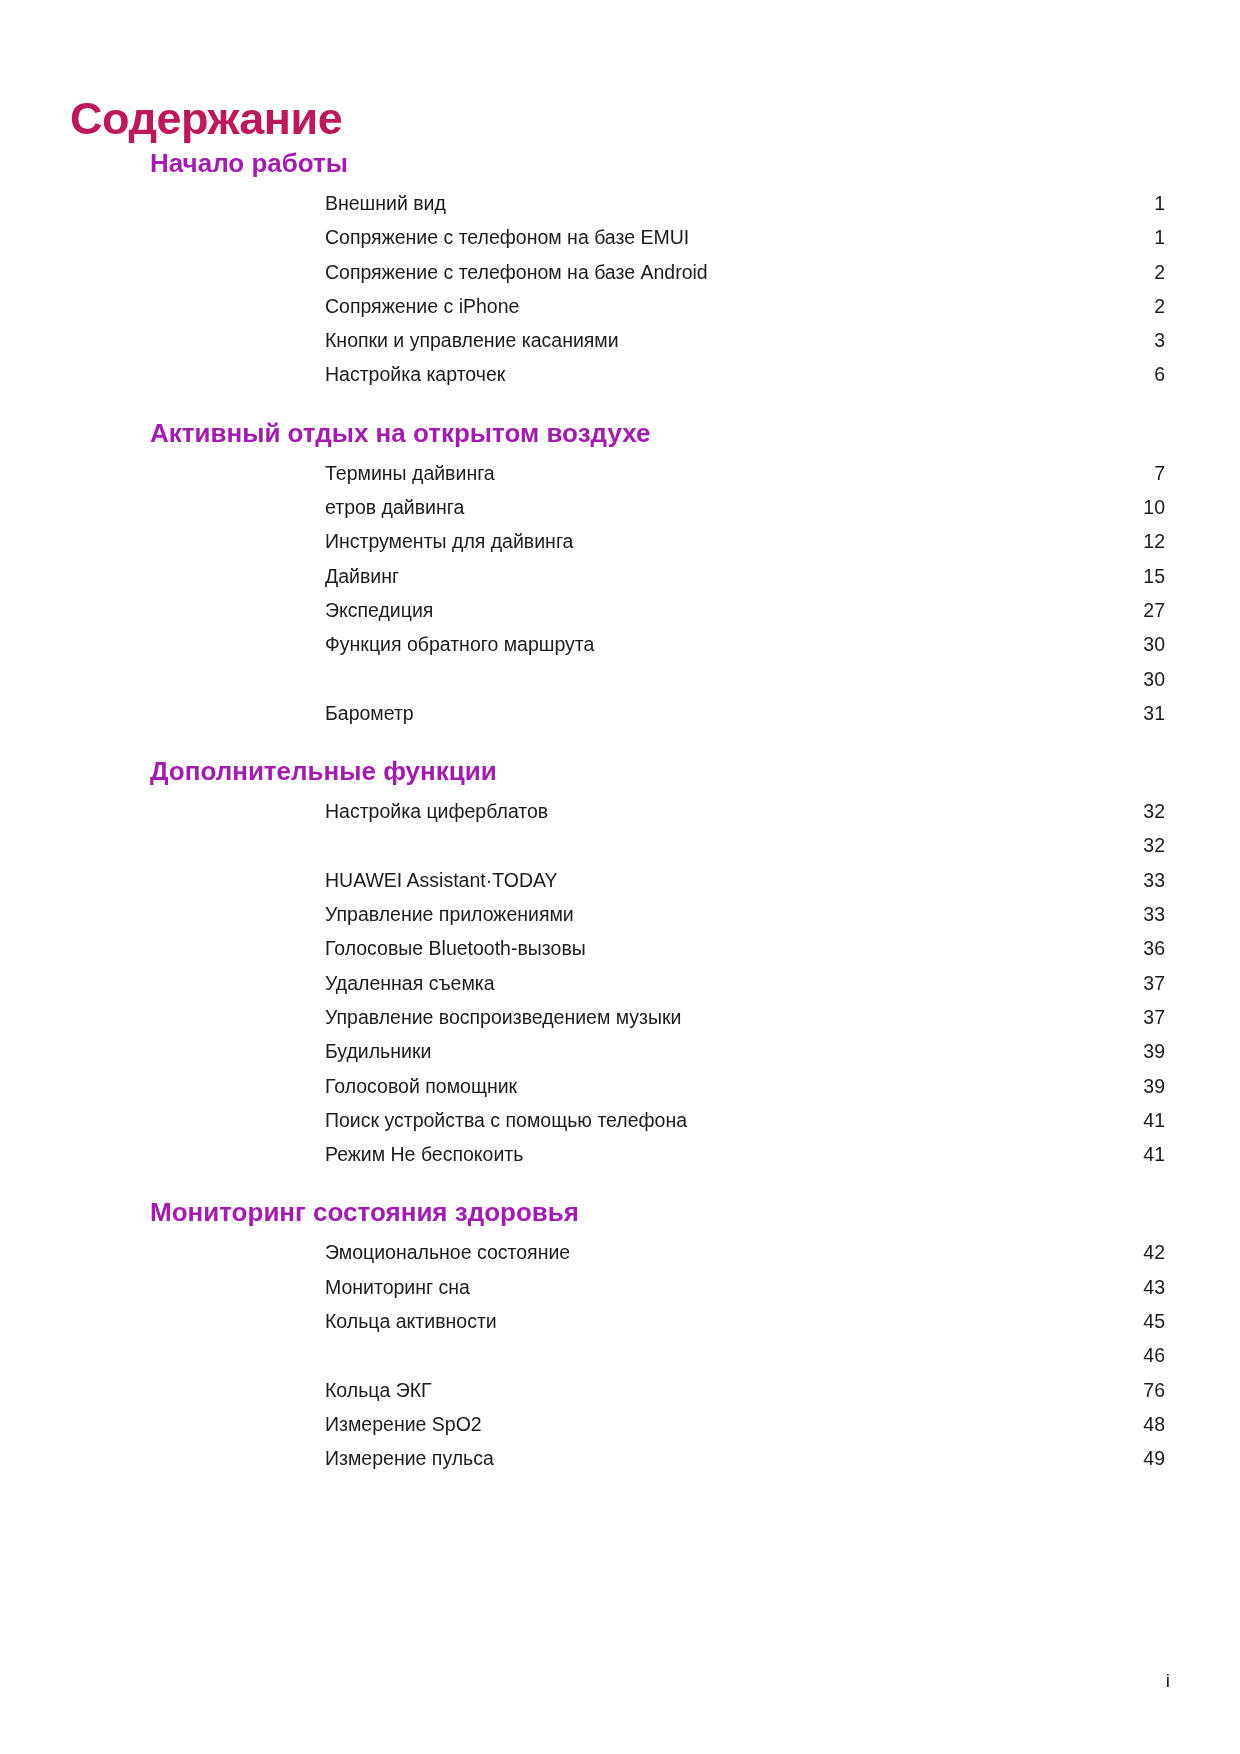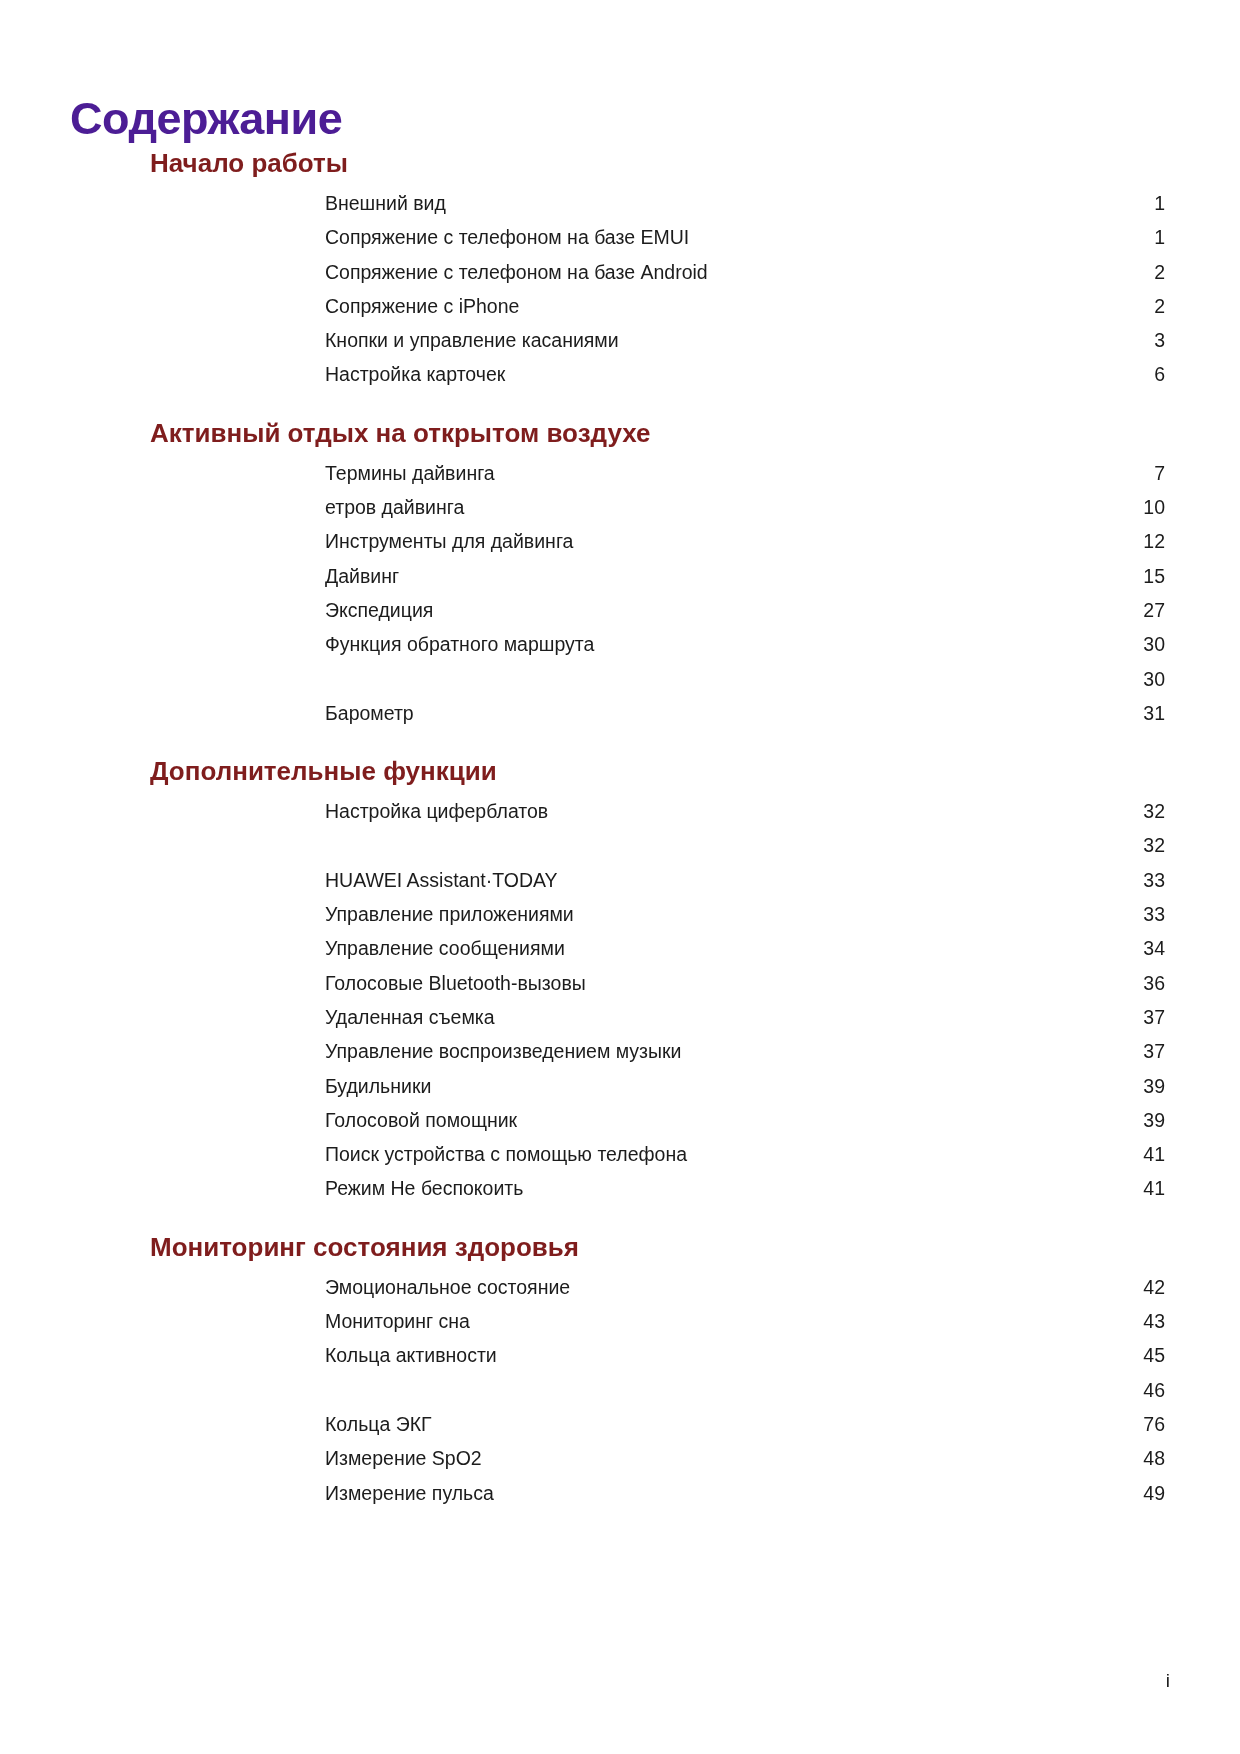--- a/index.html
+++ b/index.html
@@ -21,38 +21,38 @@
     inset: 0;
     padding: 0;
   }
   .toc-title {
     position: absolute;
     left: 70px;
     top: 64px;
     font-size: 45px;
     font-weight: bold;
     letter-spacing: -0.5px;
-    color: #4c1d95;
+    color: #be185d;
     line-height: 1.1;
   }
   .toc-body {
     position: absolute;
     left: 0;
     top: 140px;
     width: 1240px;
   }
   .section {
     margin: 0;
   }
   .section-heading {
     margin: 0;
     padding: 0 0 0 150px;
     font-size: 26px;
     font-weight: bold;
-    color: #7f1d1d;
+    color: #a21caf;
     line-height: 1.0;
     height: 46px;
     display: flex;
     align-items: center;
   }
   .entry-list {
     list-style: none;
     margin: 0;
     padding: 0;
   }
@@ -201,25 +201,20 @@
             <span class="entry-label">HUAWEI Assistant·TODAY</span>
             <span class="entry-filler"></span>
             <span class="entry-page">33</span>
           </li>
           <li class="entry">
             <span class="entry-label">Управление приложениями</span>
             <span class="entry-filler"></span>
             <span class="entry-page">33</span>
           </li>
           <li class="entry">
-            <span class="entry-label">Управление сообщениями</span>
-            <span class="entry-filler"></span>
-            <span class="entry-page">34</span>
-          </li>
-          <li class="entry">
             <span class="entry-label">Голосовые Bluetooth-вызовы</span>
             <span class="entry-filler"></span>
             <span class="entry-page">36</span>
           </li>
           <li class="entry">
             <span class="entry-label">Удаленная съемка</span>
             <span class="entry-filler"></span>
             <span class="entry-page">37</span>
           </li>
           <li class="entry">

